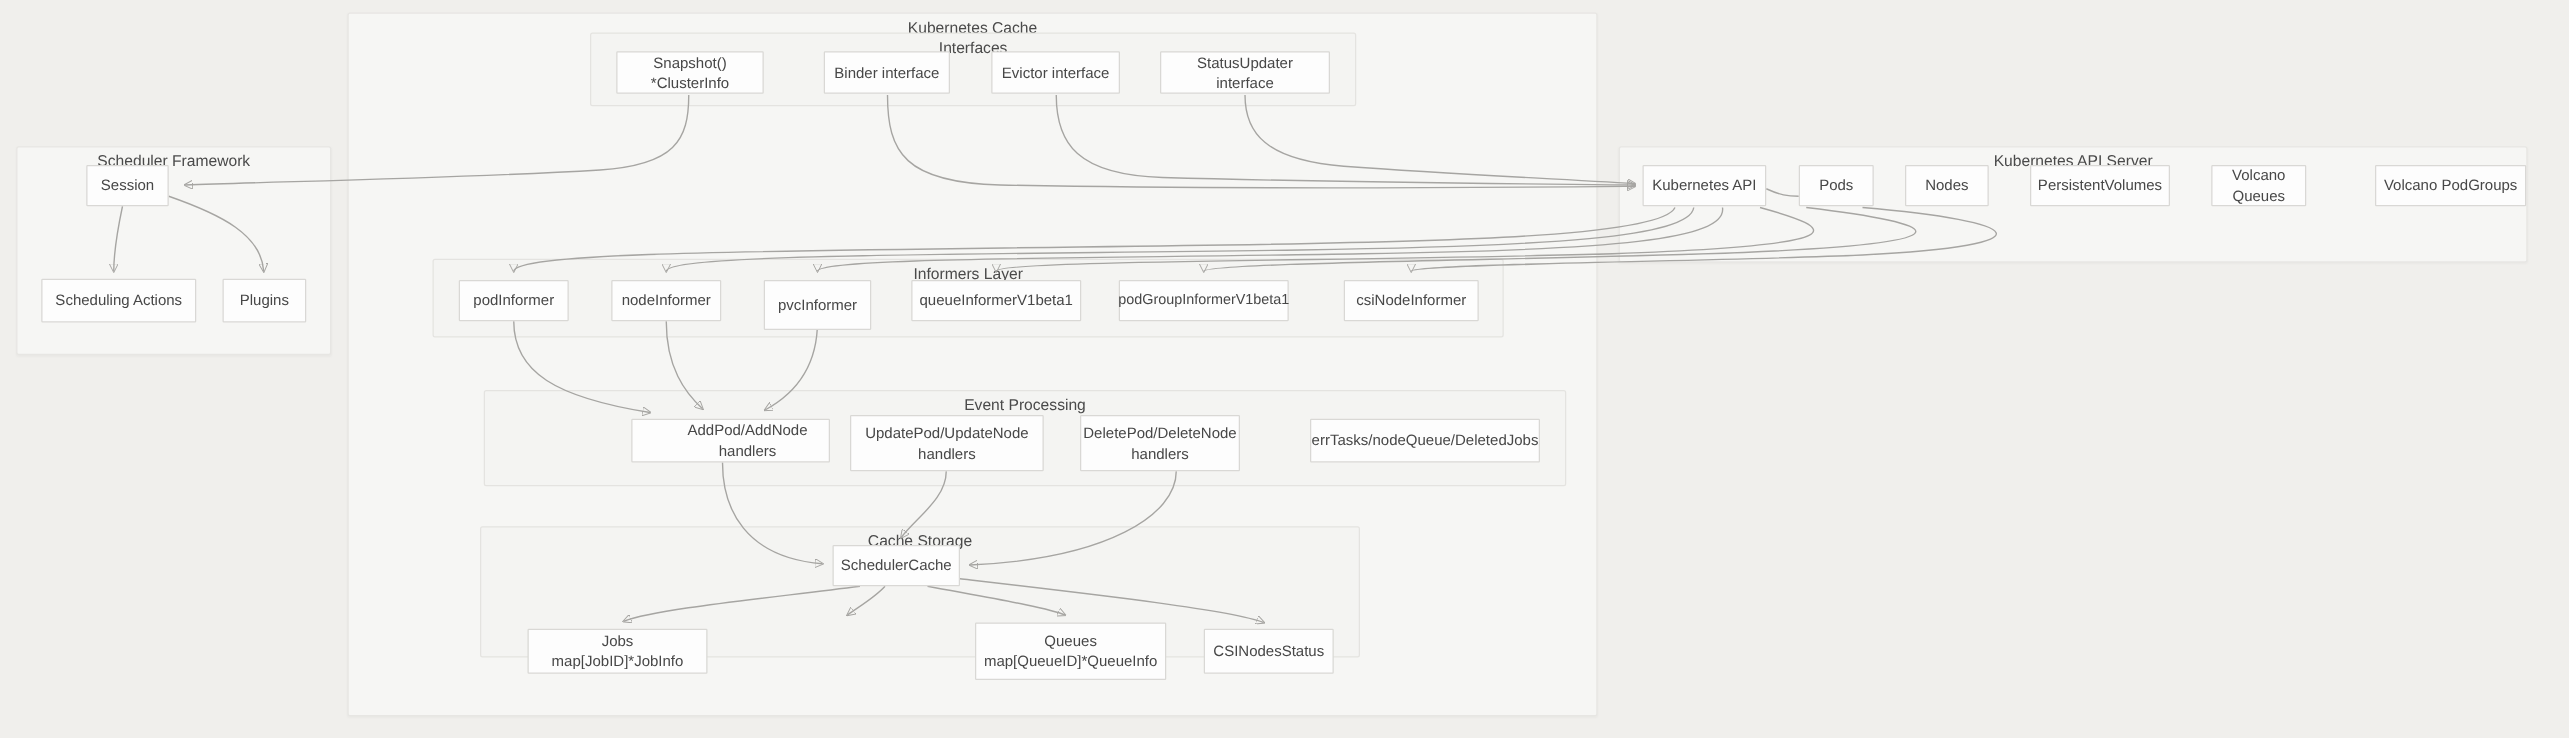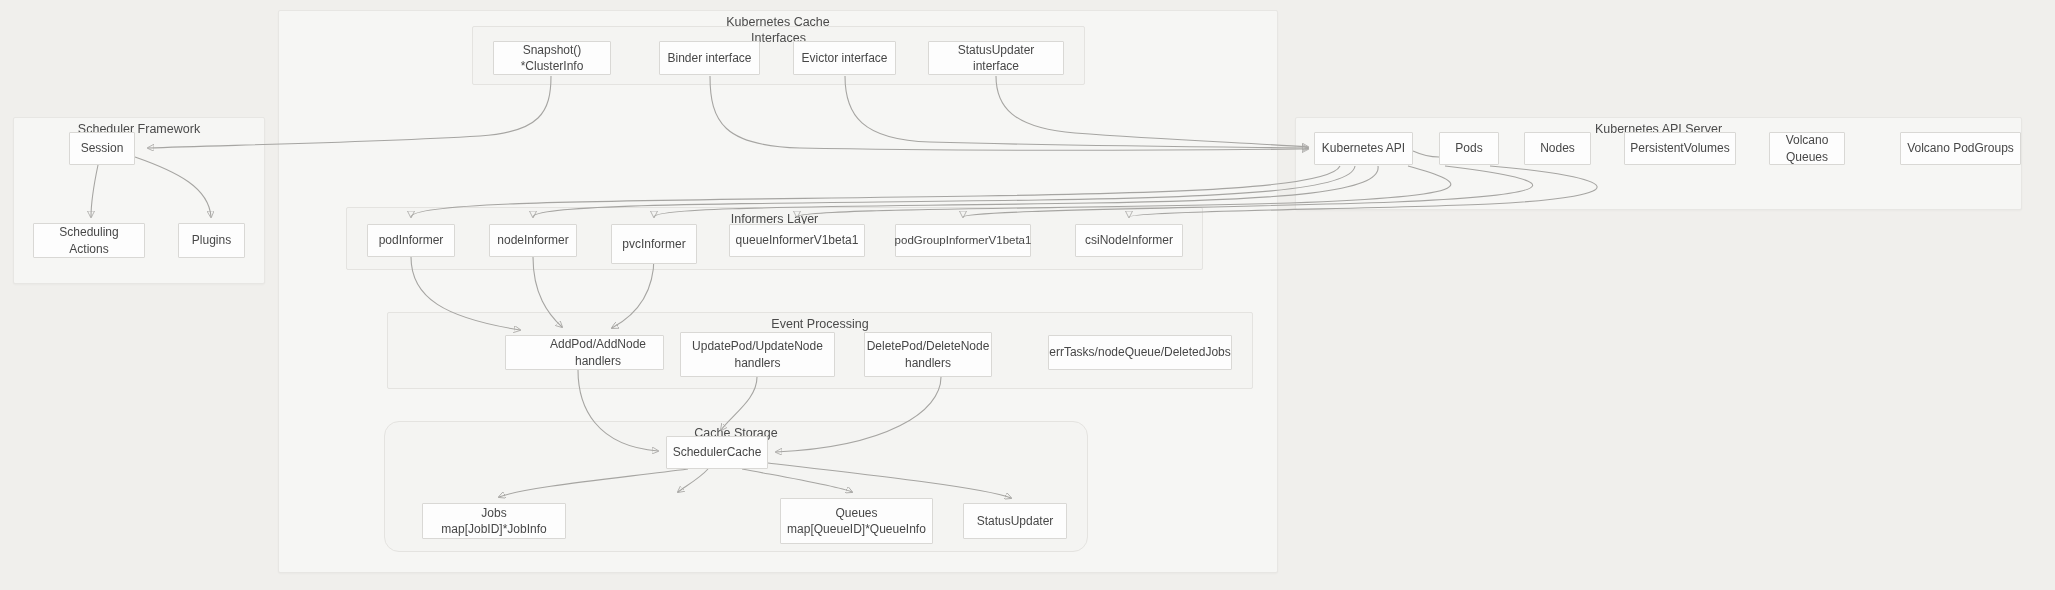--- a/index.html
+++ b/index.html
@@ -84,21 +84,21 @@
   </div>
 
   <div class="grp inner" style="left:346px;top:207px;width:857px;height:63px;">
     <div class="grp-label">Informers Layer</div>
   </div>
 
   <div class="grp inner" style="left:387px;top:312px;width:866px;height:77px;">
     <div class="grp-label">Event Processing</div>
   </div>
 
-  <div class="grp inner" style="left:384px;top:421px;width:704px;height:131px;border-radius:15px;">
+  <div class="grp inner" style="left:384px;top:421px;width:704px;height:105px;">
     <div class="grp-label">Cache Storage</div>
   </div>
 
   <svg id="edges" viewBox="0 0 2055 590">
     <defs>
       <marker id="arr" viewBox="0 0 10 10" refX="8.5" refY="5" markerWidth="6.5" markerHeight="6.5" orient="auto-start-reverse">
         <path d="M0,0 L10,5 L0,10 z" fill="#8f8e8b" stroke="none"></path>
       </marker>
     </defs>
     <path marker-end="url(#arr)" d="M551,76 C551,112 540,132 480,136 C360,143 230,145 148,148"></path>
@@ -139,21 +139,21 @@
     </div>
 
   <div class="node" style="left:928px;top:41px;width:136px;height:34px;">
     <span>StatusUpdater interface</span>
     </div>
 
   <div class="node" style="left:69px;top:132px;width:66px;height:33px;">
     <span>Session</span>
     </div>
 
-  <div class="node" style="left:33px;top:223px;width:112px;height:35px;">
+  <div class="node" style="left:33px;top:223px;width:124px;height:35px;">
     <span>Scheduling Actions</span>
     </div>
 
   <div class="node" style="left:178px;top:223px;width:67px;height:35px;">
     <span>Plugins</span>
     </div>
 
   <div class="node" style="left:1314px;top:132px;width:99px;height:33px;">
     <span>Kubernetes API</span>
     </div>
@@ -225,16 +225,16 @@
   <div class="node" style="left:422px;top:503px;width:144px;height:36px;">
     <span>Jobs map[JobID]*JobInfo</span>
     </div>
 
 
   <div class="node" style="left:780px;top:498px;width:153px;height:46px;">
     <span>Queues map[QueueID]*QueueInfo</span>
     </div>
 
   <div class="node" style="left:963px;top:503px;width:104px;height:36px;">
-    <span>StatusUpdater</span>
+    <span>CSINodesStatus</span>
     </div>
 
 </div>
 
 </body></html>

